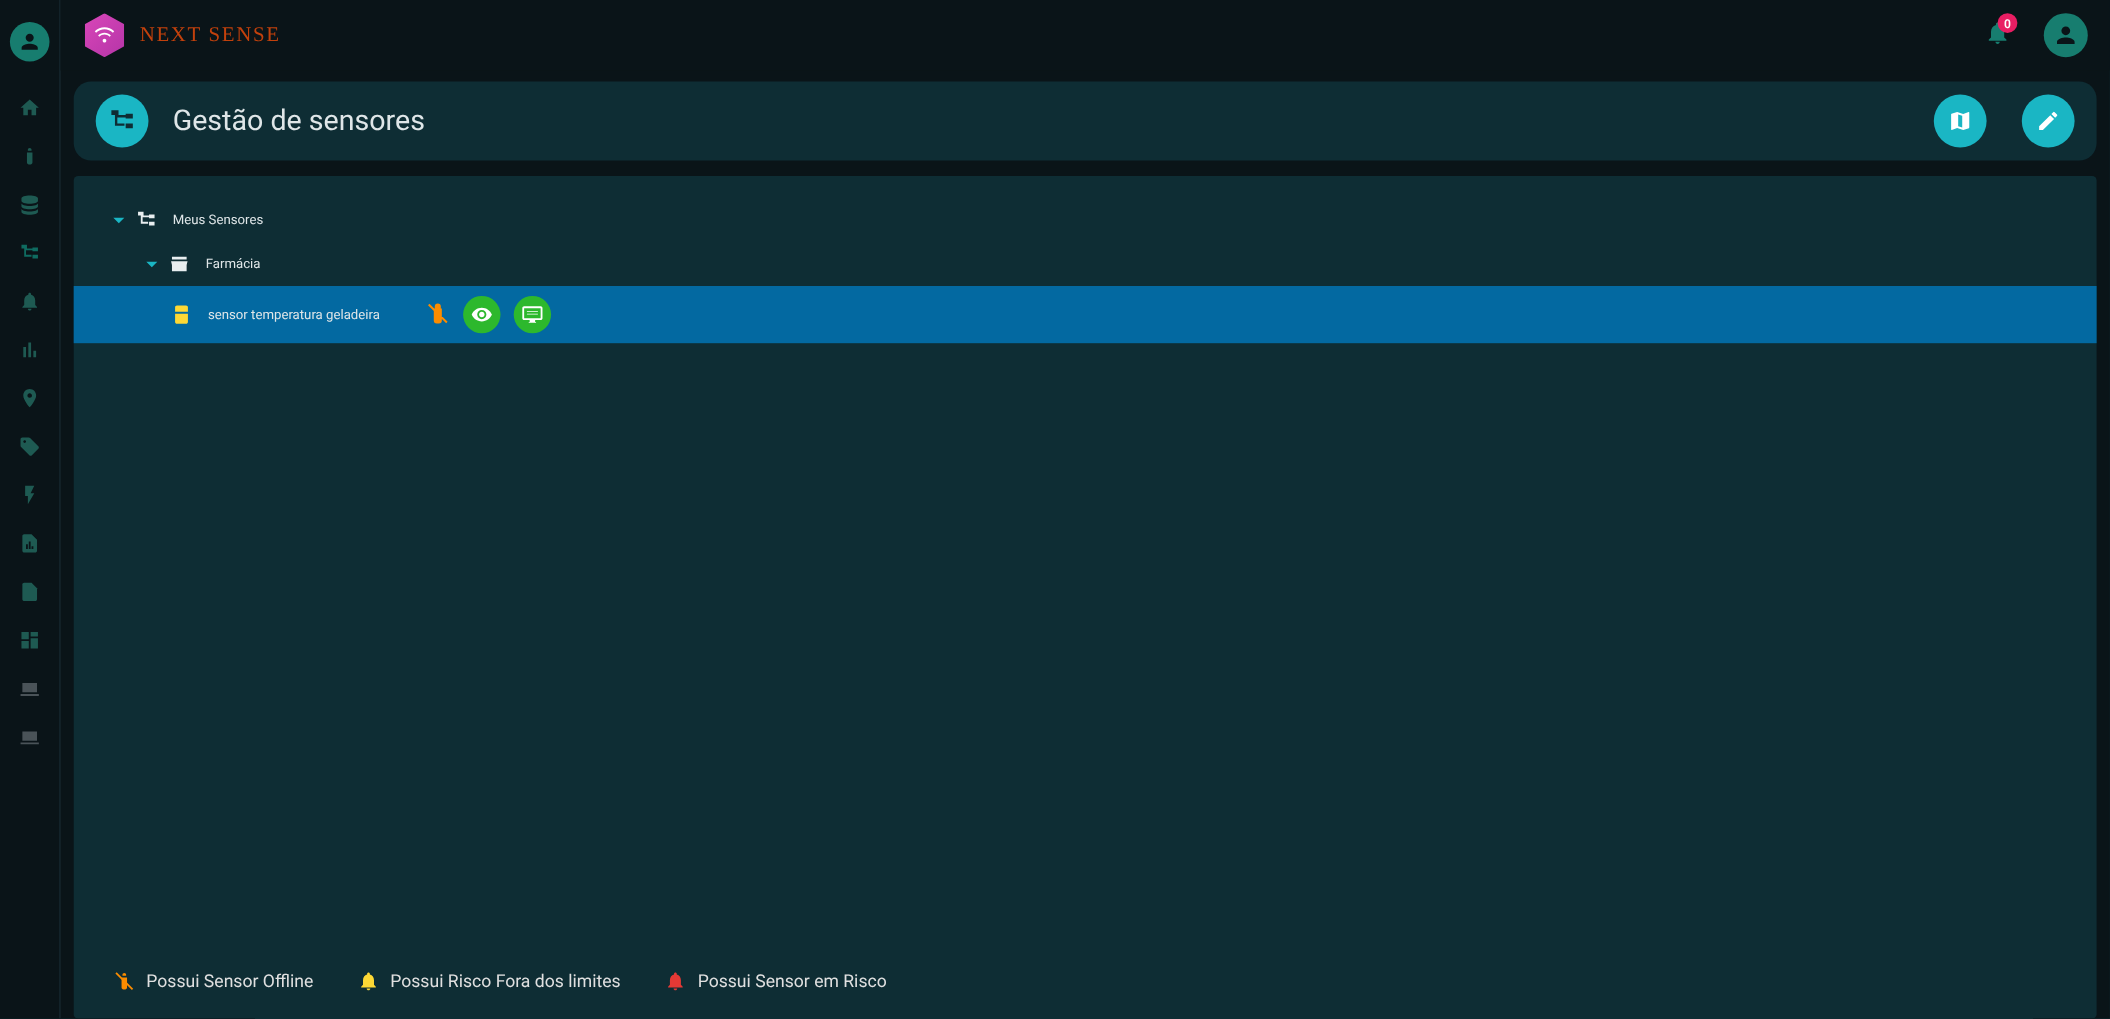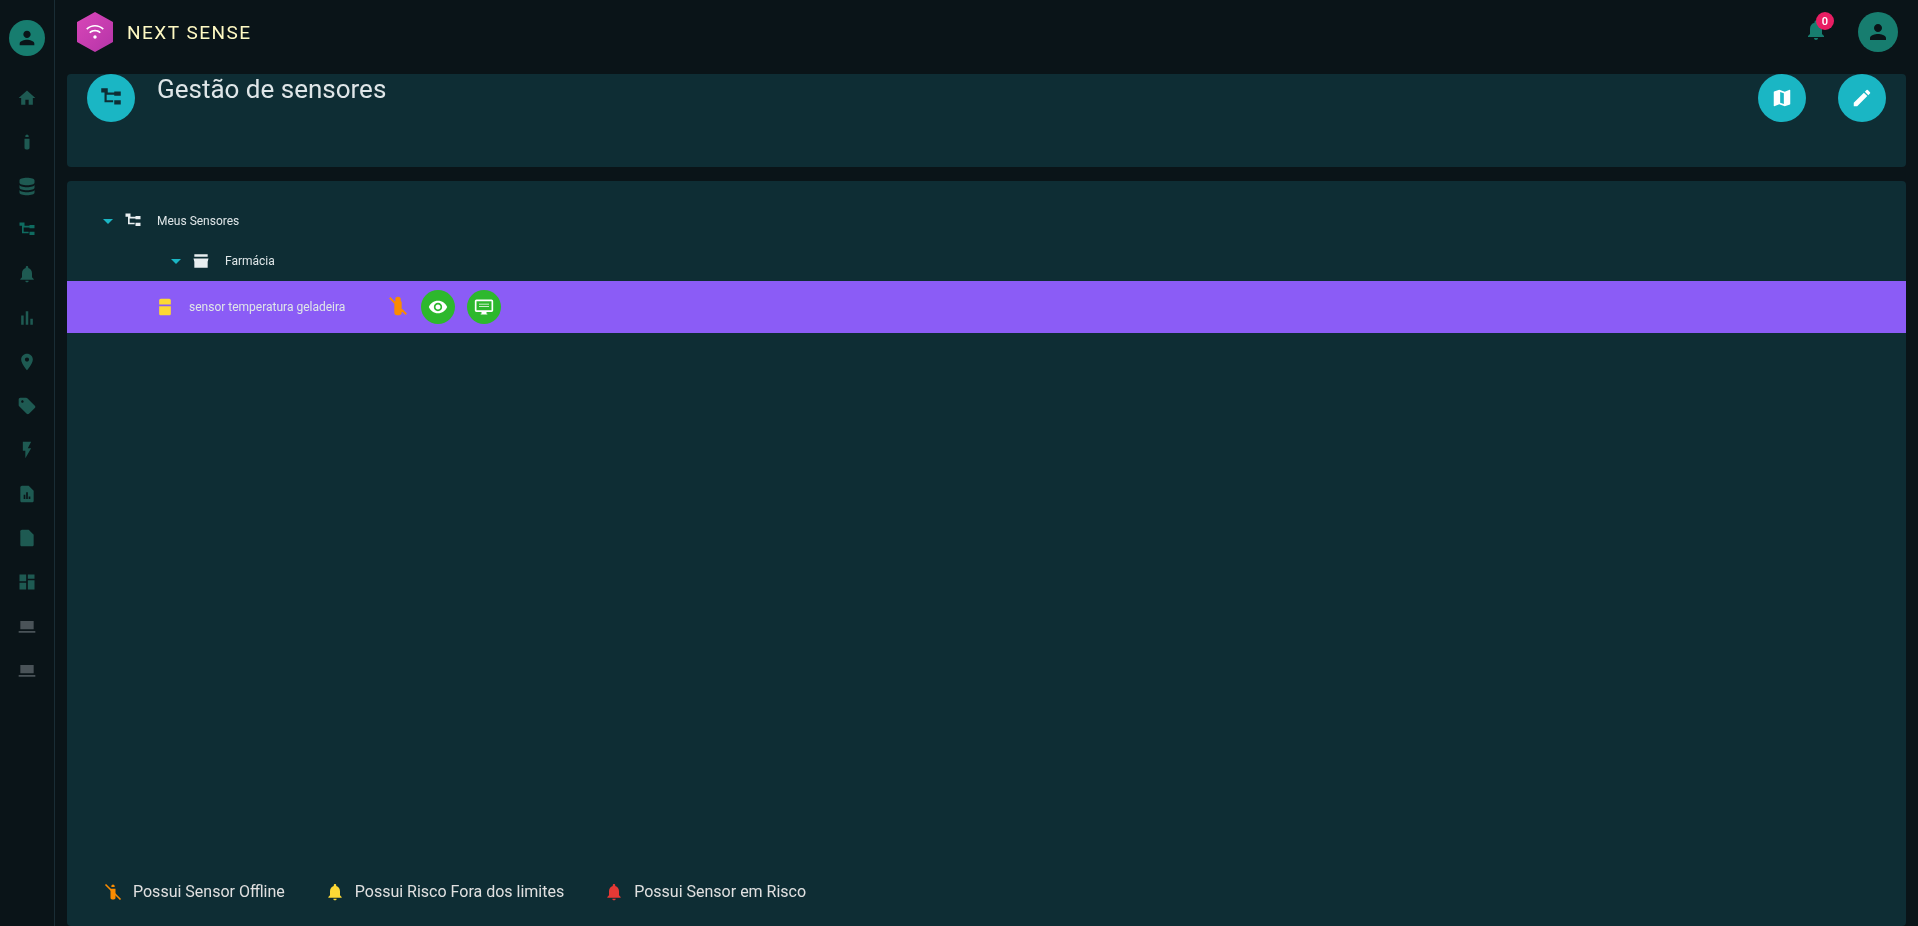--- a/index.html
+++ b/index.html
@@ -52,44 +52,44 @@
   position: relative;
   display: flex; align-items: center; justify-content: center;
 }
 .logo-hex-shape {
   width: 36px; height: 40px;
   background: linear-gradient(135deg, #d946b8, #b535a8);
   clip-path: polygon(50% 0%, 100% 25%, 100% 75%, 50% 100%, 0% 75%, 0% 25%);
   display: flex; align-items: center; justify-content: center;
 }
 .logo-hex-shape svg { width: 20px; height: 20px; fill: #fff; }
-.brand-text { font-size: 19px; font-weight: 400; letter-spacing: 1.5px; color: #fef9c3; }
+.brand-text { font-size: 19px; font-weight: 400; letter-spacing: 1.5px; color: #c2410c; font-family: Liberation Serif, serif; }
 .topbar-spacer { flex: 1; }
 .bell-wrap { position: relative; margin-right: 18px; cursor: pointer; }
 .bell-wrap svg { width: 24px; height: 24px; fill: #177d6f; }
 .bell-badge {
   position: absolute; top: -6px; right: -6px;
   background: #e91e63; color: #fff; border-radius: 10px;
   min-width: 18px; height: 18px; font-size: 11px; font-weight: 600;
   display: flex; align-items: center; justify-content: center;
   padding: 0 4px;
 }
 .top-avatar {
   width: 40px; height: 40px; border-radius: 50%;
   background: #177d6f;
   display: flex; align-items: center; justify-content: center;
   cursor: pointer;
 }
 .top-avatar svg { width: 24px; height: 24px; fill: #0a1418; }
 .content { padding: 10px 12px 0 12px; flex:1; display:flex; flex-direction:column; }
 .page-header {
   background: #0e2d34;
-  border-radius: 4px;
-  height: 93px;
-  display: flex; align-items: flex-start;
+  border-radius: 16px;
+  height: 72px;
+  display: flex; align-items: center;
   padding: 0 20px;
   gap: 22px;
 }
 .page-icon {
   width: 48px; height: 48px; border-radius: 50%;
   background: #1ab6c4;
   display: flex; align-items: center; justify-content: center;
 }
 .page-icon svg { width: 26px; height: 26px; fill: #0e2d34; }
 .page-title { font-size: 26px; font-weight: 400; color: #dfe6e8; }
@@ -110,22 +110,22 @@
   padding: 20px 0 0 0;
 }
 .tree { flex:1; }
 .tree-row {
   display: flex; align-items: center;
   min-height: 40px;
   padding: 6px 0;
   font-size: 12px;
 }
 .tree-row.lvl0 { padding-left: 36px; }
-.tree-row.lvl1 { padding-left: 104px; text-align: center; }
-.tree-row.lvl2 { padding-left: 88px; background: #8b5cf6; min-height: 52px; }
+.tree-row.lvl1 { padding-left: 66px; text-align: center; }
+.tree-row.lvl2 { padding-left: 88px; background: #0369a1; min-height: 52px; }
 .tree-caret {
   width: 0; height: 0;
   border-left: 5px solid transparent;
   border-right: 5px solid transparent;
   border-top: 5px solid #1ab6c4;
   margin-right: 10px;
 }
 .tree-icon { margin-right: 14px; display:flex; align-items:center; }
 .tree-icon svg { width: 20px; height: 20px; fill: #e8eef0; }
 .tree-icon.yellow svg { fill: #fdd835; }

